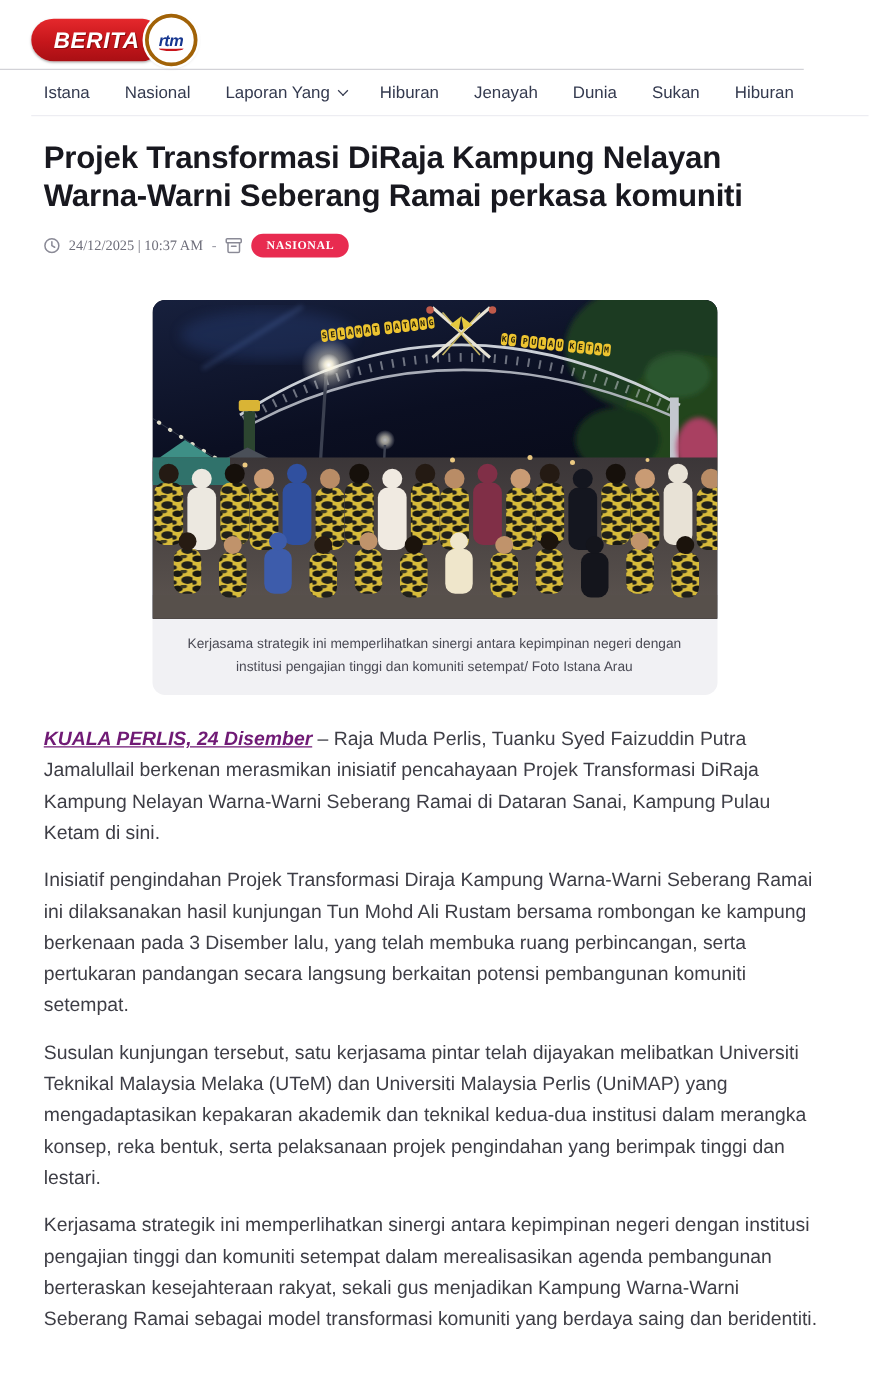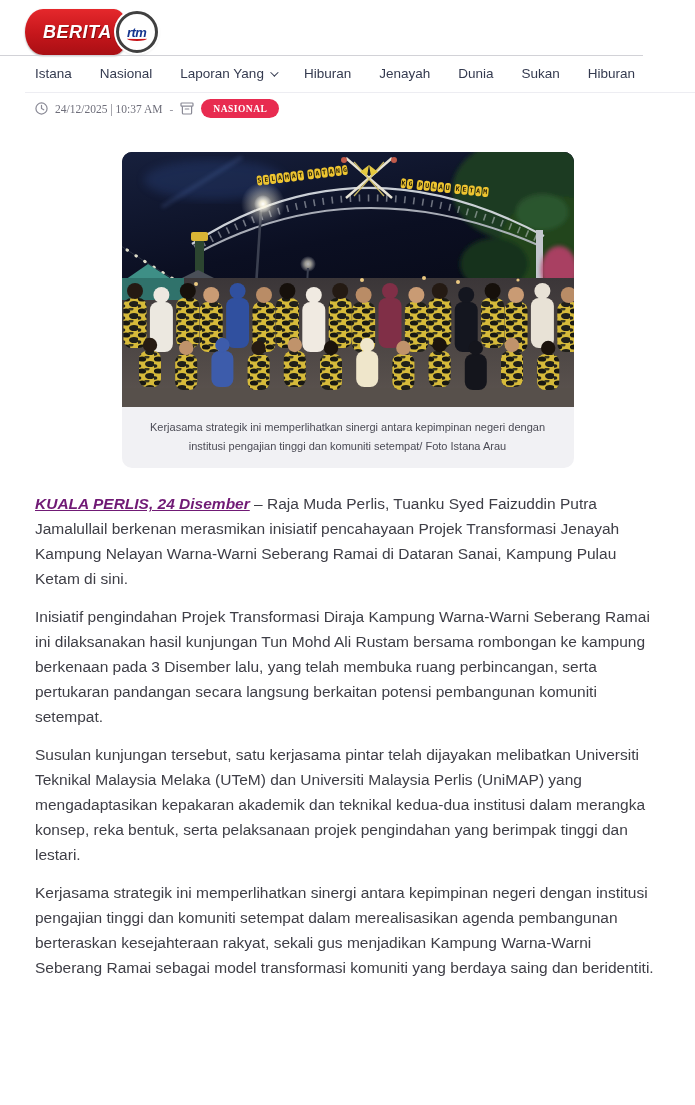--- a/index.html
+++ b/index.html
@@ -8,33 +8,33 @@
     width:695px; height:1105px; overflow:hidden;
     font-family:"Liberation Sans", sans-serif;
     -webkit-font-smoothing:antialiased;
   }
 
   
   .header { position:relative; height:56px; padding:8px 0 0 25px; display:flex; align-items:center; }
   .header::after { content:''; position:absolute; left:0; bottom:0; width:643px; height:1px; background:#d2d2d7; }
   .logo { display:flex; align-items:center; cursor:pointer; }
   .logo-red {
-    height:46px; padding:0 16px 0 18px; display:flex; align-items:center;
+    height:34px; padding:0 16px 0 18px; display:flex; align-items:center;
     background:linear-gradient(180deg,#e5282c 0%, #c5161b 55%, #a90f14 100%);
     border-radius:18px 14px 14px 18px / 50% 50% 50% 50%;
     box-shadow:0 1px 2px rgba(0,0,0,.35);
     text-align:center;
   }
   .logo-red span {
     color:#fff; font-style:italic; font-weight:900; font-size:18px; letter-spacing:.5px;
     text-shadow:1px 1px 0 rgba(80,0,0,.5);
   }
   .logo-circle {
     width:42px; height:42px; margin-left:-12px; border-radius:50%;
-    background:#fff; border:3px solid #404040;
+    background:#fff; border:3px solid #a16207;
     box-shadow:0 0 0 2px #fff, 0 1px 3px rgba(0,0,0,.3);
     display:flex; align-items:center; justify-content:center; position:relative;
   }
   .logo-circle .rtm { color:#16368f; font-style:italic; font-weight:900; font-size:13px; letter-spacing:-0.5px; }
   .logo-circle::after { content:''; position:absolute; left:8px; right:8px; bottom:9px; height:3px;
     border-radius:50%; border-bottom:2px solid #c8151b; }
 
   
   .nav { position:relative; display:flex; align-items:center; gap:28px; padding:10px 0 12px 35px; }
   .nav::after { content:''; position:absolute; left:25px; right:0; bottom:0; height:1px; background:#ededf2; }
@@ -105,20 +105,21 @@
     </a>
   <a>
       <span>Sukan</span>
     </a>
   <a>
       <span>Hiburan</span>
     </a>
 </div>
 
 <div class="article">
+  <h1>Projek Transformasi DiRaja Kampung Nelayan Warna-Warni Seberang Ramai perkasa komuniti</h1>
 
   <div class="meta">
     <svg width="13" height="13" viewBox="0 0 14 14">
       <circle cx="7" cy="7" r="6" fill="none" stroke="#8a8a96" stroke-width="1.3"></circle>
       <path d="M7 3.6 V7 L9.4 8.4" fill="none" stroke="#8a8a96" stroke-width="1.3" stroke-linecap="round"></path>
     </svg>
     <span>24/12/2025 | 10:37 AM</span>
     <span style="color:#9a9aa4;">-</span>
     <svg width="14" height="13" viewBox="0 0 14 13">
       <rect x="1" y="1" width="12" height="3.2" rx="0.8" fill="none" stroke="#8a8a96" stroke-width="1.2"></rect>
@@ -314,19 +315,19 @@
           <span class="tile">E</span>
           <span class="tile">T</span>
           <span class="tile">A</span>
           <span class="tile">M</span>
         </div>
     </div>
     <figcaption>Kerjasama strategik ini memperlihatkan sinergi antara kepimpinan negeri dengan institusi pengajian tinggi dan komuniti setempat/ Foto Istana Arau</figcaption>
   </figure>
 
   <div class="body-text">
-    <p><span class="lead">KUALA PERLIS, 24 Disember</span><span> – Raja Muda Perlis, Tuanku Syed Faizuddin Putra Jamalullail berkenan merasmikan inisiatif pencahayaan Projek Transformasi Jenayah Kampung Nelayan Warna-Warni Seberang Ramai di Dataran Sanai, Kampung Pulau Ketam di sini.</span></p>
+    <p><span class="lead">KUALA PERLIS, 24 Disember</span><span> – Raja Muda Perlis, Tuanku Syed Faizuddin Putra Jamalullail berkenan merasmikan inisiatif pencahayaan Projek Transformasi DiRaja Kampung Nelayan Warna-Warni Seberang Ramai di Dataran Sanai, Kampung Pulau Ketam di sini.</span></p>
     <p><span>Inisiatif pengindahan Projek Transformasi Diraja Kampung Warna-Warni Seberang Ramai ini dilaksanakan hasil kunjungan Tun Mohd Ali Rustam bersama rombongan ke kampung berkenaan pada 3 Disember lalu, yang telah membuka ruang perbincangan, serta pertukaran pandangan secara langsung berkaitan potensi pembangunan komuniti setempat.</span></p>
     <p><span>Susulan kunjungan tersebut, satu kerjasama pintar telah dijayakan melibatkan Universiti Teknikal Malaysia Melaka (UTeM) dan Universiti Malaysia Perlis (UniMAP) yang mengadaptasikan kepakaran akademik dan teknikal kedua-dua institusi dalam merangka konsep, reka bentuk, serta pelaksanaan projek pengindahan yang berimpak tinggi dan lestari.</span></p>
     <p><span>Kerjasama strategik ini memperlihatkan sinergi antara kepimpinan negeri dengan institusi pengajian tinggi dan komuniti setempat dalam merealisasikan agenda pembangunan berteraskan kesejahteraan rakyat, sekali gus menjadikan Kampung Warna-Warni Seberang Ramai sebagai model transformasi komuniti yang berdaya saing dan beridentiti.</span></p>
 
   </div>
 </div>
 
 </body></html>

